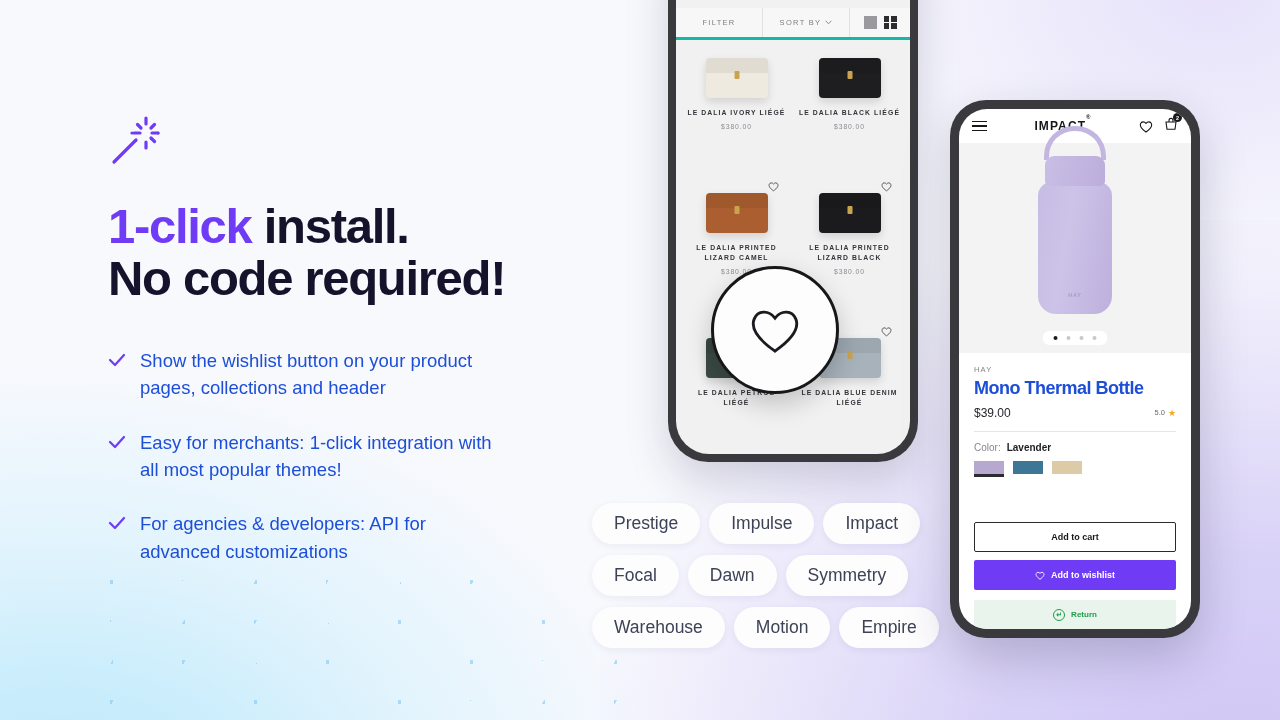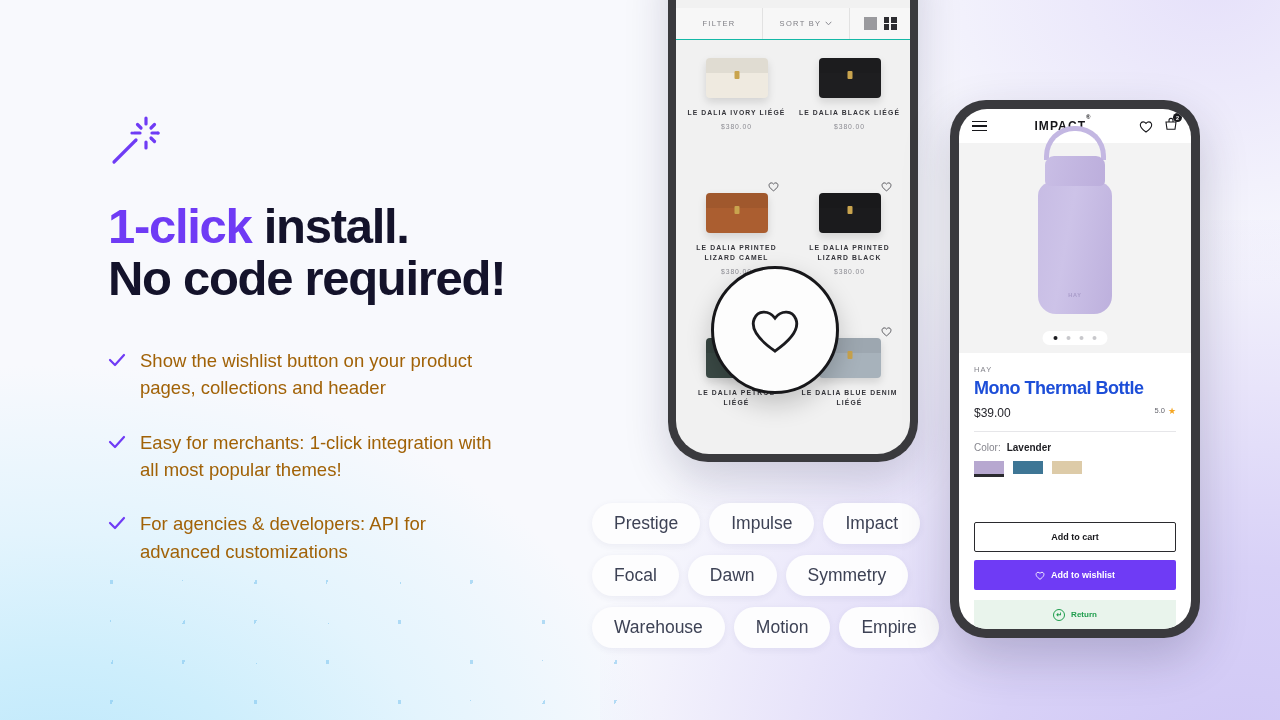--- a/index.html
+++ b/index.html
@@ -24,30 +24,30 @@
     -webkit-mask-composite:source-in; mask-composite:intersect;}
 
   
   .left{position:absolute;left:108px;top:112px;width:470px;}
   .wand{width:56px;height:56px;margin-bottom:28px;}
   h1.headline{font-size:49px;line-height:1.07;font-weight:700;color:#14132b;letter-spacing:-1.3px;}
   h1.headline .accent{color:#6f3bf5;}
   .bullets{margin-top:42px;display:flex;flex-direction:column;gap:27px;}
   .bullet{display:flex;gap:14px;align-items:flex-start;}
   .check{flex:0 0 auto;width:18px;height:18px;margin-top:4px;}
-  .btext{font-size:18.5px;line-height:1.48;color:#a16207;max-width:360px;}
+  .btext{font-size:18.5px;line-height:1.48;color:#1d4ed8;max-width:360px;}
 
   
   .phone-left{position:absolute;left:668px;top:-68px;width:250px;height:530px;
     background:#3a3a3e;border-radius:40px;padding:8px;
     box-shadow:0 18px 44px rgba(35,30,70,.18);}
   .phone-left .screen{width:100%;height:100%;background:#f1f1f1;border-radius:33px;overflow:hidden;
     display:flex;flex-direction:column;}
   .coll-bar{height:32px;display:flex;align-items:center;background:#f7f7f7;
-    border-bottom:1px solid #14b8a6;flex:0 0 auto;margin-top:68px;}
+    border-bottom:3px solid #14b8a6;flex:0 0 auto;margin-top:68px;}
   .coll-bar .cell{flex:1;text-align:center;font-size:7.5px;letter-spacing:1.3px;color:#7e7e84;
     display:flex;align-items:center;justify-content:center;gap:4px;border-right:1px solid #e2e2e2;height:100%;}
   .coll-bar .cell:last-child{border-right:none;flex:0 0 60px;gap:7px;}
   .sq-big{width:13px;height:13px;background:#9a9a9e;}
   .sq-grid{width:13px;height:13px;display:grid;grid-template-columns:1fr 1fr;grid-template-rows:1fr 1fr;gap:1.5px;}
   .sq-grid i{background:#2c2c30;display:block;}
   .prod-grid{flex:1;display:grid;grid-template-columns:1fr 1fr;gap:0;padding:0 4px;}
   .pcard{display:flex;flex-direction:column;align-items:center;padding:10px 4px 6px;position:relative;}
   .pcard .heart{position:absolute;top:6px;right:14px;width:11px;height:11px;}
   .bag{width:62px;height:40px;border-radius:4px;position:relative;margin:8px 0 10px;
@@ -92,21 +92,21 @@
     border:5px solid #c3b7e2;border-bottom:none;border-radius:30px 30px 0 0;}
   .bottle .hay{position:absolute;bottom:16px;left:50%;transform:translateX(-50%);
     font-size:5.5px;color:#a89bc9;letter-spacing:.8px;font-weight:700;}
   .dots{position:absolute;bottom:8px;left:50%;transform:translateX(-50%);display:flex;gap:9px;
     background:#fff;border-radius:12px;padding:5px 11px;}
   .dots i{width:4px;height:4px;border-radius:50%;background:#c8c8cc;display:block;}
   .dots i.on{background:#1c1c20;}
   .pdp-body{flex:1;padding:12px 15px 0;display:flex;flex-direction:column;}
   .vendor{font-size:7.5px;letter-spacing:1.2px;color:#83838b;margin-bottom:5px;}
   .ptitle{font-size:18px;font-weight:800;color:#1d4ed8;letter-spacing:-.5px;line-height:1.1;}
-  .price-row{display:flex;justify-content:space-between;align-items:flex-start;margin-top:7px;}
+  .price-row{display:flex;justify-content:space-between;align-items:center;margin-top:7px;}
   .price{font-size:12px;color:#26262c;}
   .rating{font-size:7.5px;color:#66666e;display:flex;align-items:center;gap:3px;}
   .star{color:#f5a623;font-size:9px;}
   .divider{height:1px;background:#e6e6e9;margin:11px 0 10px;}
   .color-row{display:flex;align-items:baseline;gap:6px;font-size:10px;}
   .color-lbl{color:#86868e;}
   .color-val{color:#1d1d22;font-weight:700;}
   .swatches{display:flex;gap:9px;margin-top:8px;}
   .sw{width:30px;height:13px;}
   .sw.sel{box-shadow:0 3px 0 0 #2b2b30;}

